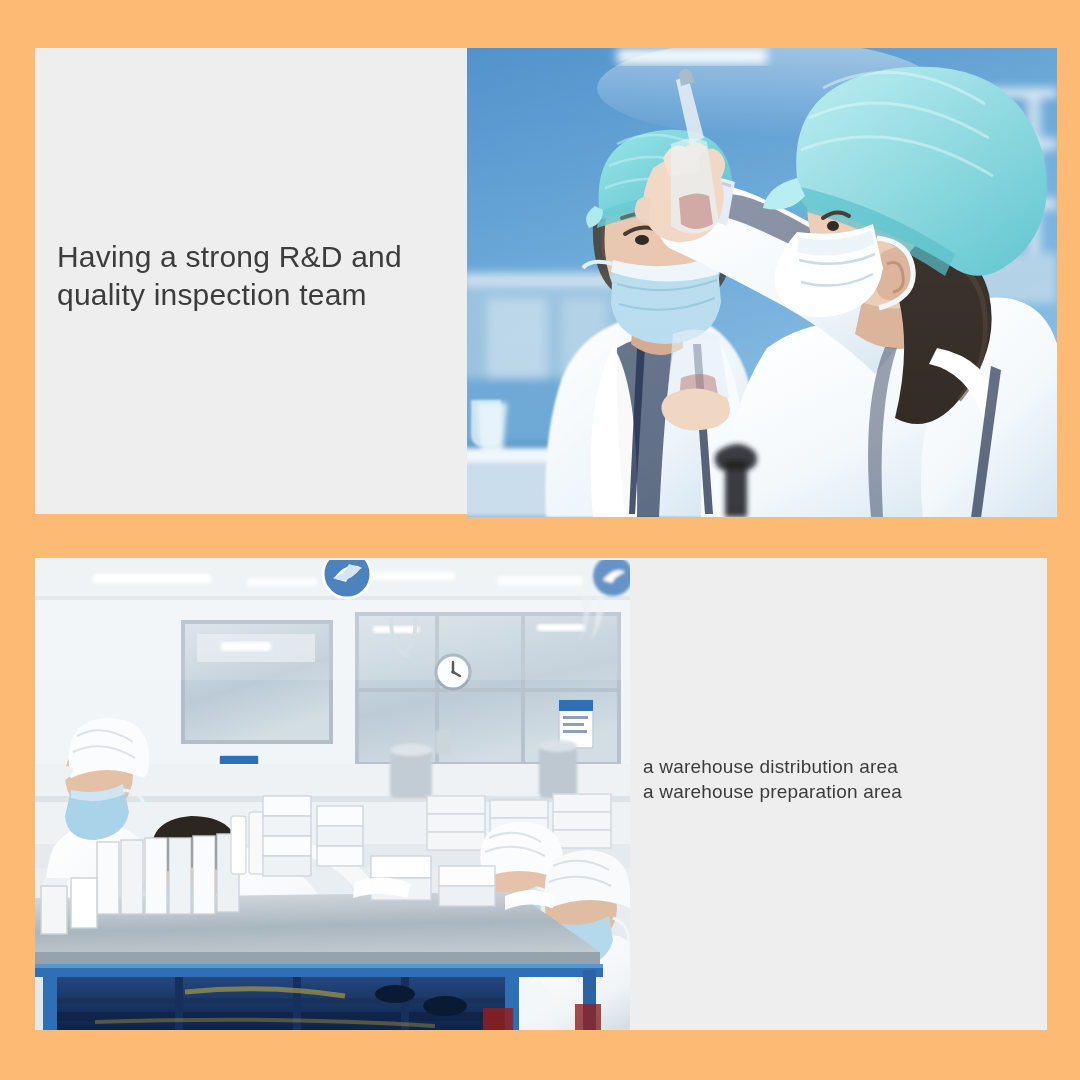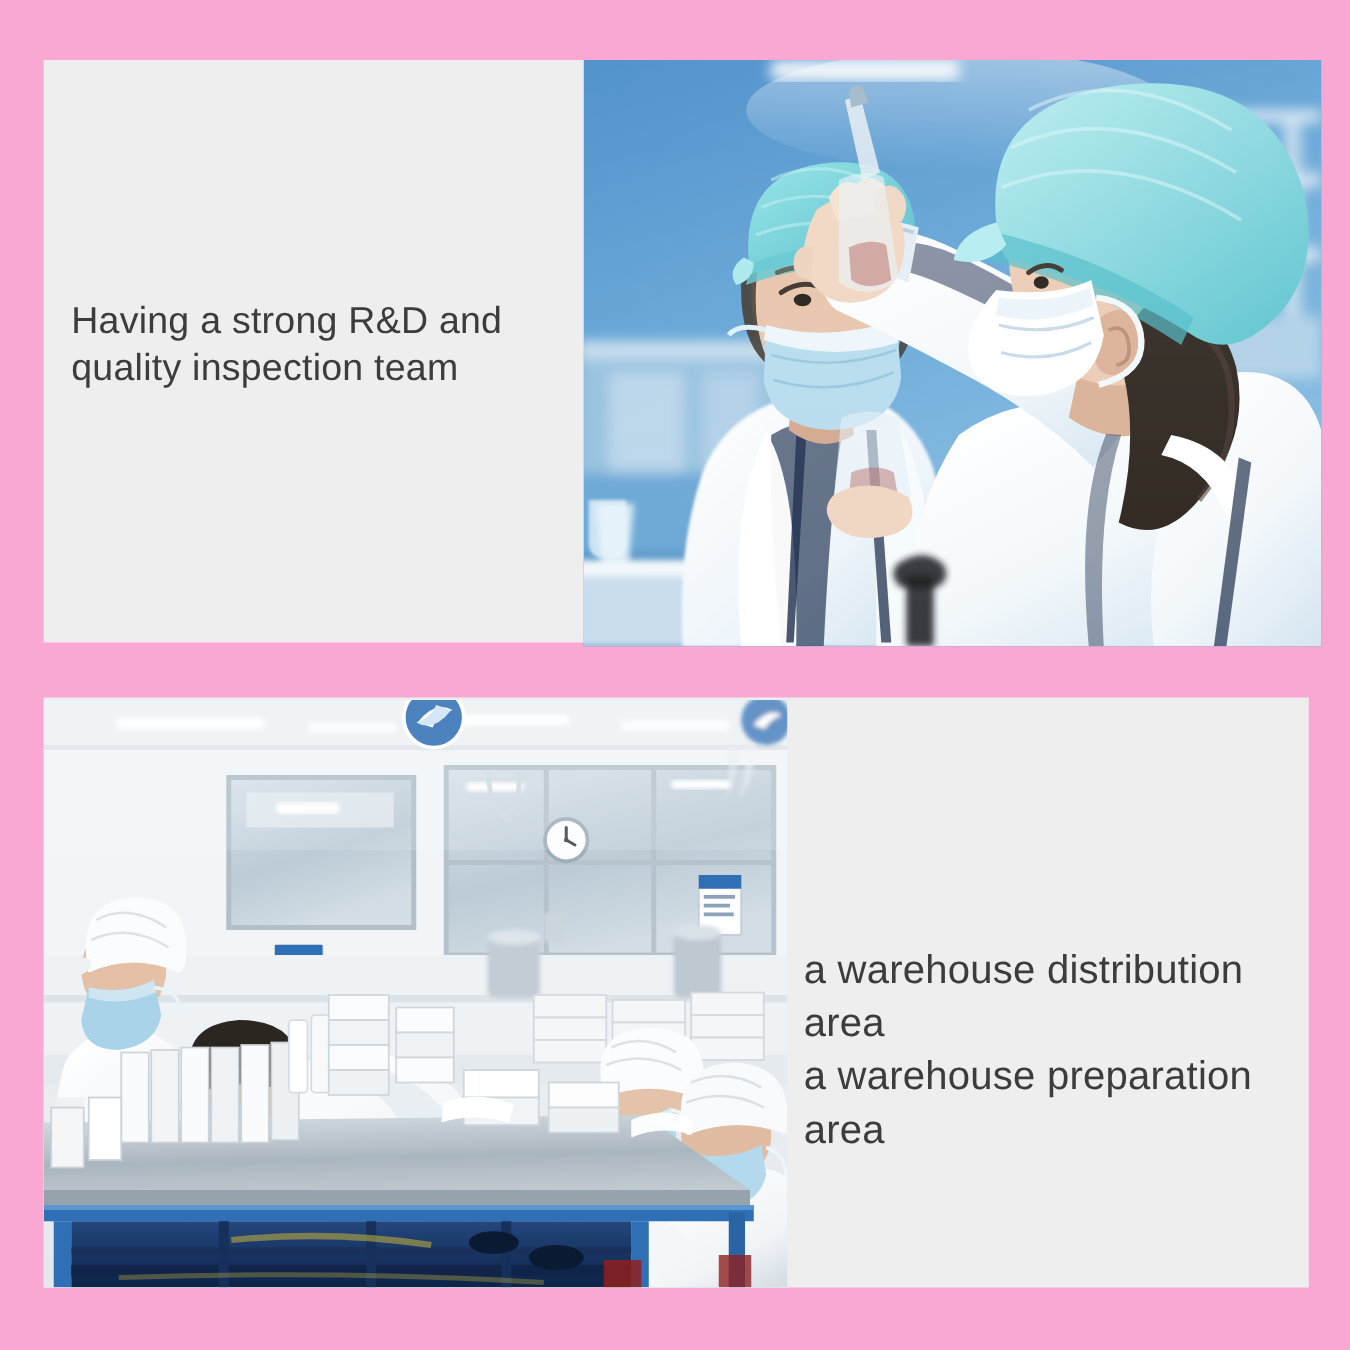--- a/index.html
+++ b/index.html
@@ -12,21 +12,21 @@
     width: 1080px;
     height: 1080px;
     position: relative;
     overflow: hidden;
     font-family: "Liberation Sans", "DejaVu Sans", sans-serif;
   }
 
   .page {
     position: absolute;
     inset: 0;
-    background: #f9a8d4;
+    background: #fdba74;
   }
 
   
   .section-top {
     position: absolute;
     left: 0; top: 0;
     width: 1080px; height: 530px;
   }
   .panel-top {
     position: absolute;
@@ -64,21 +64,21 @@
     position: absolute;
     left: 35px; top: 28px;
     width: 1012px; height: 472px;
     background: #eeeeee;
   }
   .caption-bottom {
     position: absolute;
     left: 643px; top: 754px;
     width: 400px;
     color: #3c3c3c;
-    font-size: 32px;
+    font-size: 19px;
     line-height: 1.33;
     font-weight: 300;
     letter-spacing: 0.2px;
     white-space: pre-line;
   }
   .photo-bottom {
     position: absolute;
     left: 35px; top: 560px;
     width: 595px; height: 470px;
     overflow: hidden;

